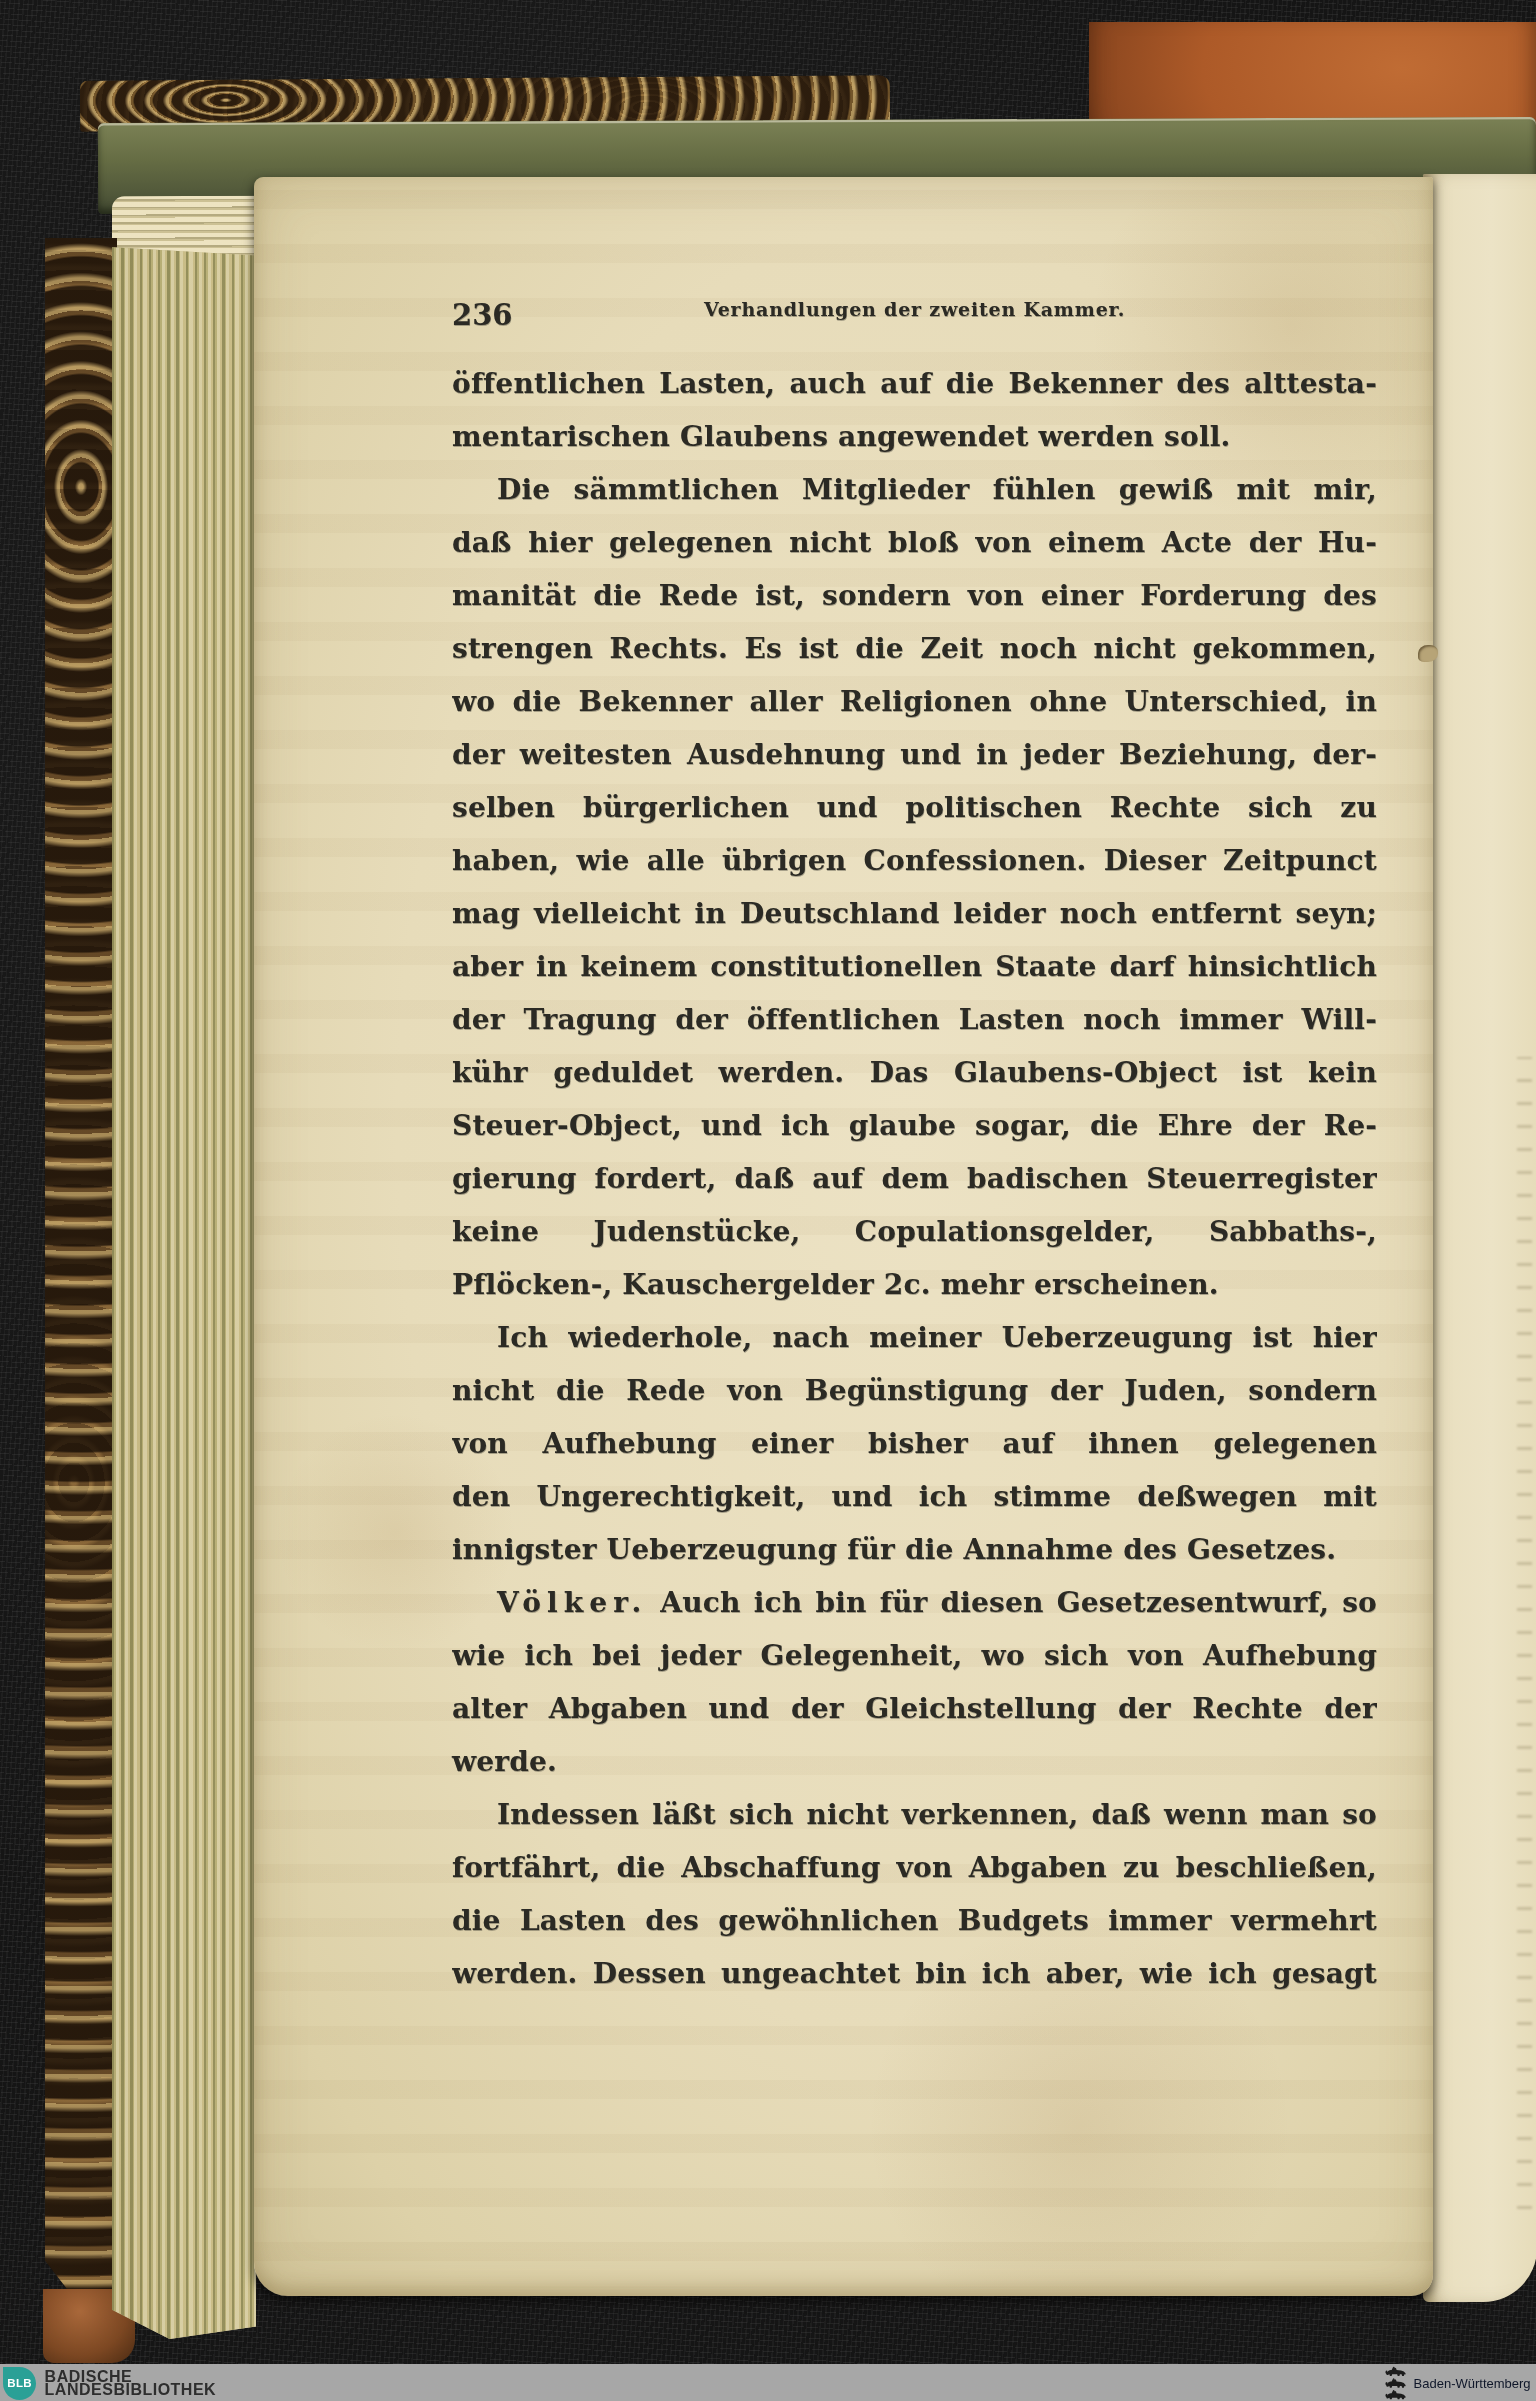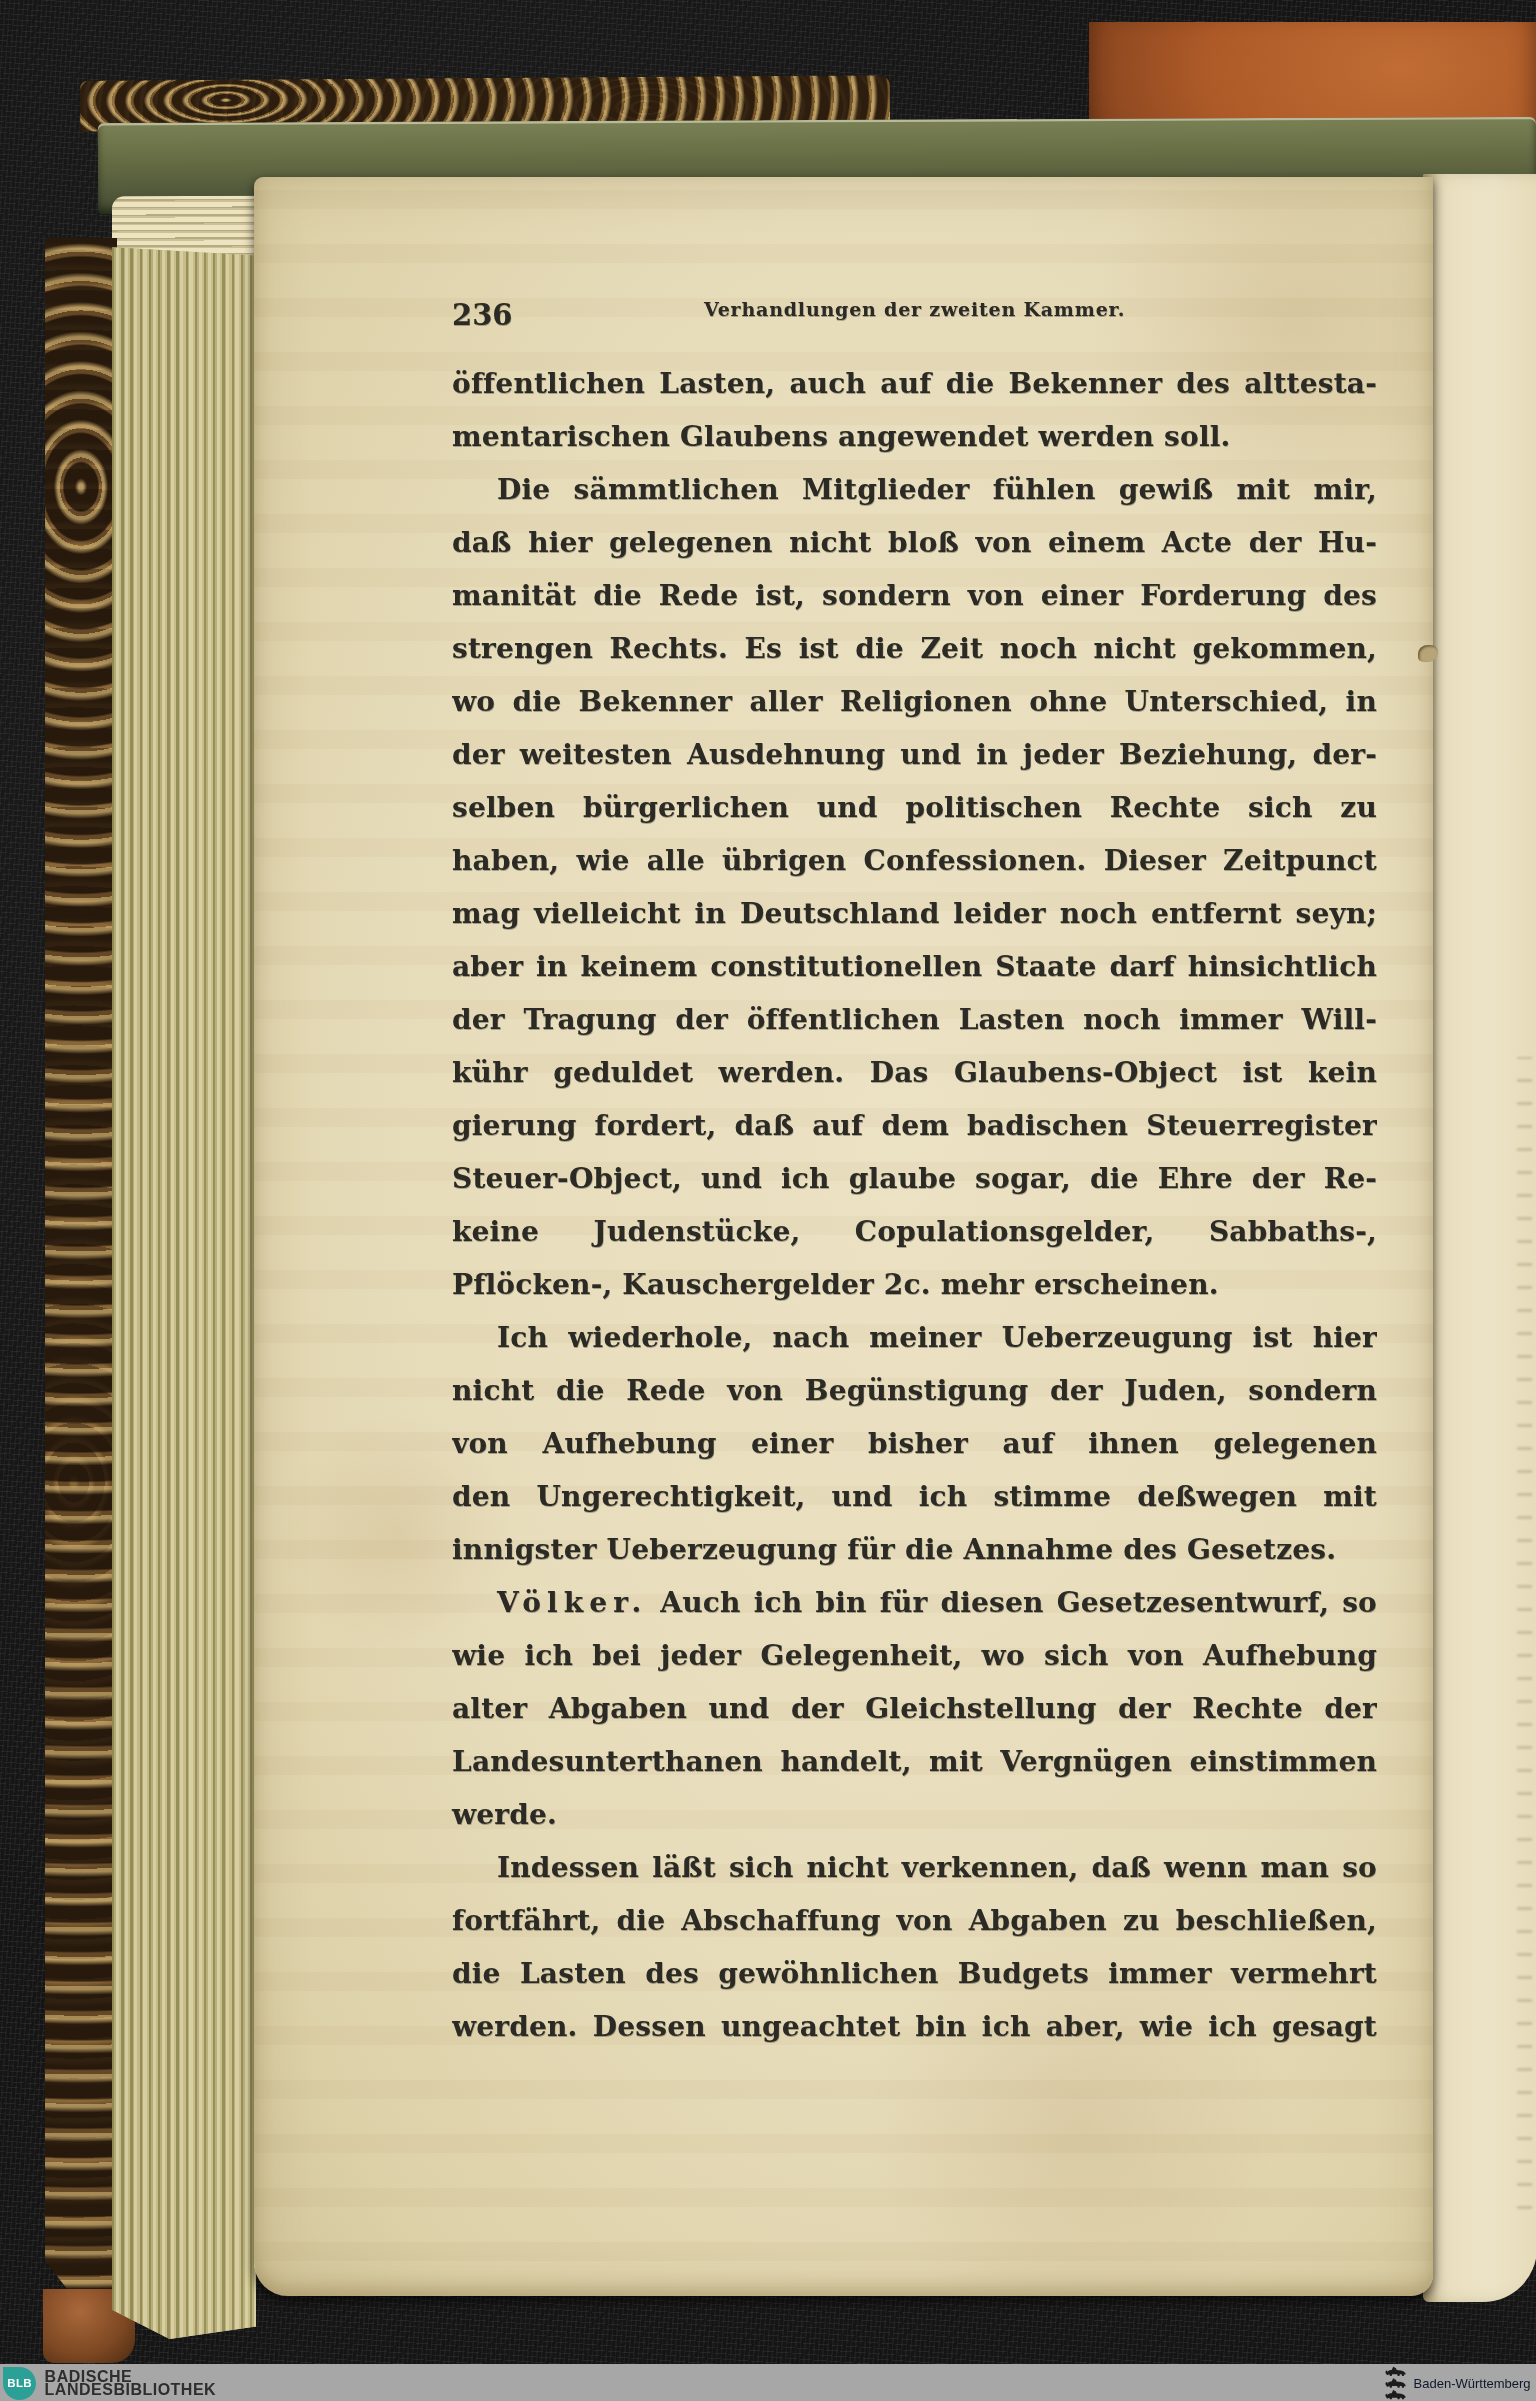--- a/index.html
+++ b/index.html
@@ -162,33 +162,32 @@
     <div class="text-line just">manität die Rede ist, sondern von einer Forderung des</div>
     <div class="text-line just">strengen Rechts. Es ist die Zeit noch nicht gekommen,</div>
     <div class="text-line just">wo die Bekenner aller Religionen ohne Unterschied, in</div>
     <div class="text-line just">der weitesten Ausdehnung und in jeder Beziehung, der-</div>
     <div class="text-line just">selben bürgerlichen und politischen Rechte sich zu erfreuen</div>
     <div class="text-line just">haben, wie alle übrigen Confessionen. Dieser Zeitpunct</div>
     <div class="text-line just">mag vielleicht in Deutschland leider noch entfernt seyn;</div>
     <div class="text-line just">aber in keinem constitutionellen Staate darf hinsichtlich</div>
     <div class="text-line just">der Tragung der öffentlichen Lasten noch immer Will-</div>
     <div class="text-line just">kühr geduldet werden. Das Glaubens-Object ist kein</div>
+    <div class="text-line just">Steuer-Object, und ich glaube sogar, die Ehre der Re-</div>
     <div class="text-line just">gierung fordert, daß auf dem badischen Steuerregister</div>
-    <div class="text-line just">Steuer-Object, und ich glaube sogar, die Ehre der Re-</div>
     <div class="text-line just">keine Judenstücke, Copulationsgelder, Sabbaths-,</div>
     <div class="text-line">Pflöcken-, Kauschergelder 2c. mehr erscheinen.</div>
     <div class="text-line indent just">Ich wiederhole, nach meiner Ueberzeugung ist hier</div>
     <div class="text-line just">nicht die Rede von Begünstigung der Juden, sondern</div>
     <div class="text-line just">von Aufhebung einer bisher auf ihnen gelegenen schreien-</div>
     <div class="text-line just">den Ungerechtigkeit, und ich stimme deßwegen mit</div>
     <div class="text-line">innigster Ueberzeugung für die Annahme des Gesetzes.</div>
     <div class="text-line indent just"><span class="spaced">Völker.</span> Auch ich bin für diesen Gesetzesentwurf, so</div>
     <div class="text-line just">wie ich bei jeder Gelegenheit, wo sich von Aufhebung</div>
     <div class="text-line just">alter Abgaben und der Gleichstellung der Rechte der</div>
-    <div class="text-line just">Landesunterthanen handelt, mit Vergnügen einstimmen</div>
     <div class="text-line">werde.</div>
     <div class="text-line indent just">Indessen läßt sich nicht verkennen, daß wenn man so</div>
     <div class="text-line just">fortfährt, die Abschaffung von Abgaben zu beschließen,</div>
     <div class="text-line just">die Lasten des gewöhnlichen Budgets immer vermehrt</div>
     <div class="text-line just">werden. Dessen ungeachtet bin ich aber, wie ich gesagt</div>
   </div>
 
 <div class="abs footer-bar">
   <div class="footer-left">
     <div class="blb-drop">

